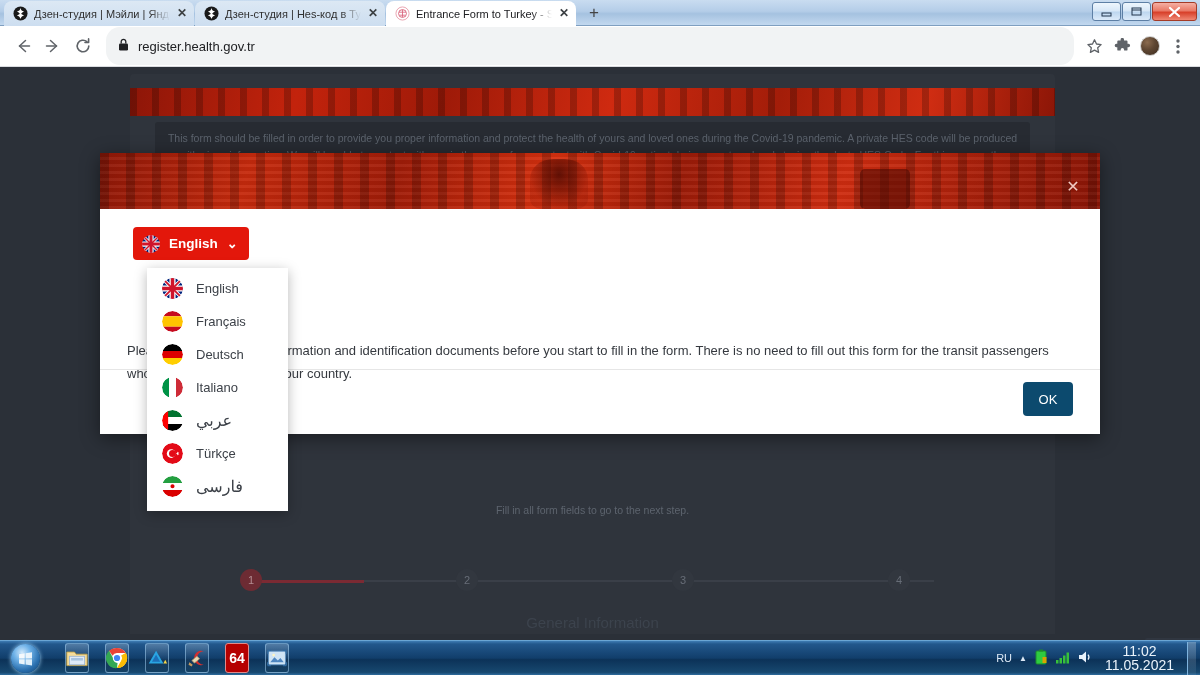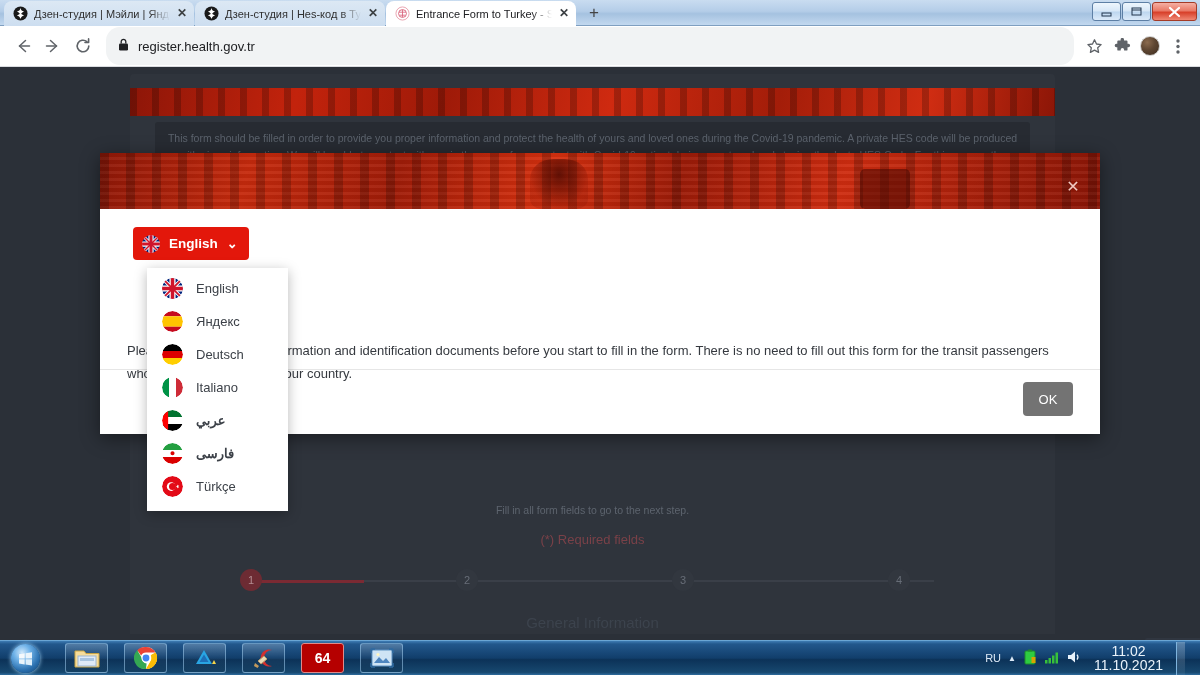--- a/index.html
+++ b/index.html
@@ -194,37 +194,37 @@
     position:absolute; left:27px; top:130px; width:958px;
     font-size:13px; line-height:23px; color:#35393f;
   }
   .modal-footer {
     position:absolute; left:0; top:216px; width:1000px; height:65px;
     border-top:1px solid #e6e6e6;
   }
   .okbtn {
     position:absolute; right:27px; top:12px;
     width:50px; height:34px; border-radius:4px;
-    background:#737373; color:#fff; font-size:13px;
+    background:#0c4a6e; color:#fff; font-size:13px;
     display:flex; align-items:center; justify-content:center;
   }
 
   
   .dropdown {
     position:absolute; left:147px; top:201px; width:141px;
     background:#fff; box-shadow:0 3px 12px rgba(0,0,0,.28);
     padding:4px 0 8px 0;
     z-index:50;
   }
   .ditem {
     height:33px; display:flex; align-items:center; gap:13px;
     padding:0 12px 0 15px;
     font-size:13px; color:#3c4148;
   }
-  .ditem .dlabel.rtl { direction:rtl; font-size:13px;font-weight:bold; }
+  .ditem .dlabel.rtl { direction:rtl; font-size:16px; }
 
   
   .flag { width:21px; height:21px; border-radius:50%; flex:0 0 21px; overflow:hidden; position:relative; display:block; }
   .flag.sm { width:18px; height:18px; flex:0 0 18px; }
   .flag svg { display:block; width:100%; height:100%; }
 
   
   .taskbar {
     position:absolute; left:0; top:640px; width:1200px; height:35px;
     background: linear-gradient(to bottom,#2e6ea8 0%,#1b4f84 8%,#113köz 9%,#0d3a66 50%,#0a2f56 52%,#15456f 92%,#2b6699 100%);
@@ -236,28 +236,28 @@
     width:48px; height:33px; margin-left:1px;
     display:flex; align-items:center; justify-content:center;
   }
   .orb {
     width:29px; height:29px; border-radius:50%;
     background: radial-gradient(circle at 38% 30%, #cfe8fb 0%, #6fb2e8 30%, #2a6fae 65%, #10406e 100%);
     box-shadow:0 0 4px #9fd2f5;
     display:flex; align-items:center; justify-content:center;
   }
   .tbtn {
-    width:43px; height:30px; margin-left:16px;
+    width:24px; height:30px; margin-left:16px;
     border:1px solid rgba(160,205,240,.55); border-radius:3px;
     background: linear-gradient(to bottom, rgba(255,255,255,.22), rgba(255,255,255,.04) 48%, rgba(0,0,0,.10));
     display:flex; align-items:center; justify-content:center;
   }
   .tray {
     margin-left:auto; display:flex; align-items:center; gap:7px;
-    padding-right:15px; color:#dce9f6; font-size:11px;
+    padding-right:4px; color:#dce9f6; font-size:11px;
   }
   .clock { text-align:center; line-height:14px; font-size:14px; color:#eaf3fb; padding:0 6px; }
   .showdesk { width:9px; height:33px; border-left:1px solid #7fb4de;
     background:linear-gradient(to bottom,rgba(255,255,255,.25),rgba(255,255,255,.05)); }
 </style>
 </head>
 <body>
 
 <div id="win">
 
@@ -380,21 +380,20 @@
     <div class="pagecard">
       <div class="pagebanner"></div>
 
       <div class="bg-darkbox"></div>
       <div class="bg-para" style="top:56px;">This form should be filled in order to provide you proper information and protect the health of yours and loved ones during the Covid-19 pandemic. A private HES code will be produced with given information. We will be able to contact with you in the case of any contact with Covid-19 patient during your travel and staying thanks to HES Code. For this reason, the accuracy and updateability of the information is quite important.</div>
 
       <div class="bg-darkbox2"></div>
       <div class="bg-para" style="top:172px;">It will be checked at the borders of the Republic of Turkey whether you have filled in this form or not, and if you haven't filled in the form or made misleading statements, you will be faced administrative sanctions. Furthermore, you might not be allowed to enter Turkey. (if you are not a Turkish Citizen or you do not have a residence permit).</div>
 
       <div class="hint">Fill in all form fields to go to the next step.</div>
-      <div class="required">(*) Required fields</div>
 
       <div class="stepper">
         <div class="steptrack"></div>
         <div class="stepfill"></div>
         <div class="stepdot active" style="left:0px;">1</div>
         <div class="stepdot" style="left:216px;">2</div>
         <div class="stepdot" style="left:432px;">3</div>
         <div class="stepdot" style="left:648px;">4</div>
       </div>
 
@@ -459,21 +458,21 @@
               <clipPath id="ce">
                 <circle cx="12" cy="12" r="12"></circle>
               </clipPath>
           <g clip-path="url(#ce)">
                 <rect width="24" height="6" fill="#c60b1e"></rect>
                 <rect y="6" width="24" height="12" fill="#ffc400"></rect>
                 <rect y="18" width="24" height="6" fill="#c60b1e"></rect>
               </g>
             </svg>
         </span>
-        <span class="dlabel">Яндекс</span>
+        <span class="dlabel">Français</span>
       </div>
 
       <div class="ditem">
         <span class="flag">
           <svg viewBox="0 0 24 24">
               <clipPath id="cd">
                 <circle cx="12" cy="12" r="12"></circle>
               </clipPath>
           <g clip-path="url(#cd)">
                 <rect width="24" height="8" fill="#000"></rect>
@@ -514,44 +513,44 @@
                 <rect width="7" height="24" fill="#ff0000"></rect>
               </g>
             </svg>
         </span>
         <span class="dlabel rtl">عربي</span>
       </div>
 
       <div class="ditem">
         <span class="flag">
           <svg viewBox="0 0 24 24">
+              <circle cx="12" cy="12" r="12" fill="#e30a17"></circle>
+          <circle cx="10.5" cy="12" r="5" fill="#fff"></circle>
+              <circle cx="12" cy="12" r="4" fill="#e30a17"></circle>
+          <path d="M15.6 12l4.1-1.3-2.5 3.5v-4.4l2.5 3.5z" fill="#fff"></path>
+            </svg>
+        </span>
+        <span class="dlabel">Türkçe</span>
+      </div>
+
+      <div class="ditem">
+        <span class="flag">
+          <svg viewBox="0 0 24 24">
               <clipPath id="cir">
                 <circle cx="12" cy="12" r="12"></circle>
               </clipPath>
           <g clip-path="url(#cir)">
                 <rect width="24" height="8" fill="#239f40"></rect>
                 <rect y="8" width="24" height="8" fill="#fff"></rect>
                 <rect y="16" width="24" height="8" fill="#da0000"></rect>
           <path d="M12 9.5c1.4 0 2.3 1 2.3 2.2s-1 2.3-2.3 2.3-2.3-1-2.3-2.3 1-2.2 2.3-2.2z" fill="#da0000"></path>
               </g>
             </svg>
         </span>
         <span class="dlabel rtl">فارسی</span>
-      </div>
-
-      <div class="ditem">
-        <span class="flag">
-          <svg viewBox="0 0 24 24">
-              <circle cx="12" cy="12" r="12" fill="#e30a17"></circle>
-          <circle cx="10.5" cy="12" r="5" fill="#fff"></circle>
-              <circle cx="12" cy="12" r="4" fill="#e30a17"></circle>
-          <path d="M15.6 12l4.1-1.3-2.5 3.5v-4.4l2.5 3.5z" fill="#fff"></path>
-            </svg>
-        </span>
-        <span class="dlabel">Türkçe</span>
       </div>
     </div>
   </div>
 
   <div class="taskbar">
     <div class="startorb">
       <div class="orb">
         <svg width="15" height="15" viewBox="0 0 15 15">
           <path d="M1 3.2L6.7 2.3v5.2H1z" fill="#f5f9fc"></path>
             <path d="M7.6 2.2L14 1.2v6.3H7.6z" fill="#eaf4fb"></path>
@@ -629,18 +628,18 @@
           </svg>
       </span>
       <span>
         <svg width="14" height="14" viewBox="0 0 14 14">
             <path d="M1 5h3l4-3.5v11L4 9H1z" fill="#e8f2fb"></path>
             <path d="M10 4.5a4 4 0 0 1 0 5" stroke="#e8f2fb" stroke-width="1.2" fill="none"></path>
           </svg>
       </span>
       <div class="clock">
         <div>11:02</div>
-        <div>11.10.2021</div>
+        <div>11.05.2021</div>
       </div>
       <div class="showdesk"></div>
     </div>
   </div>
 </div>
 
 </body></html>

